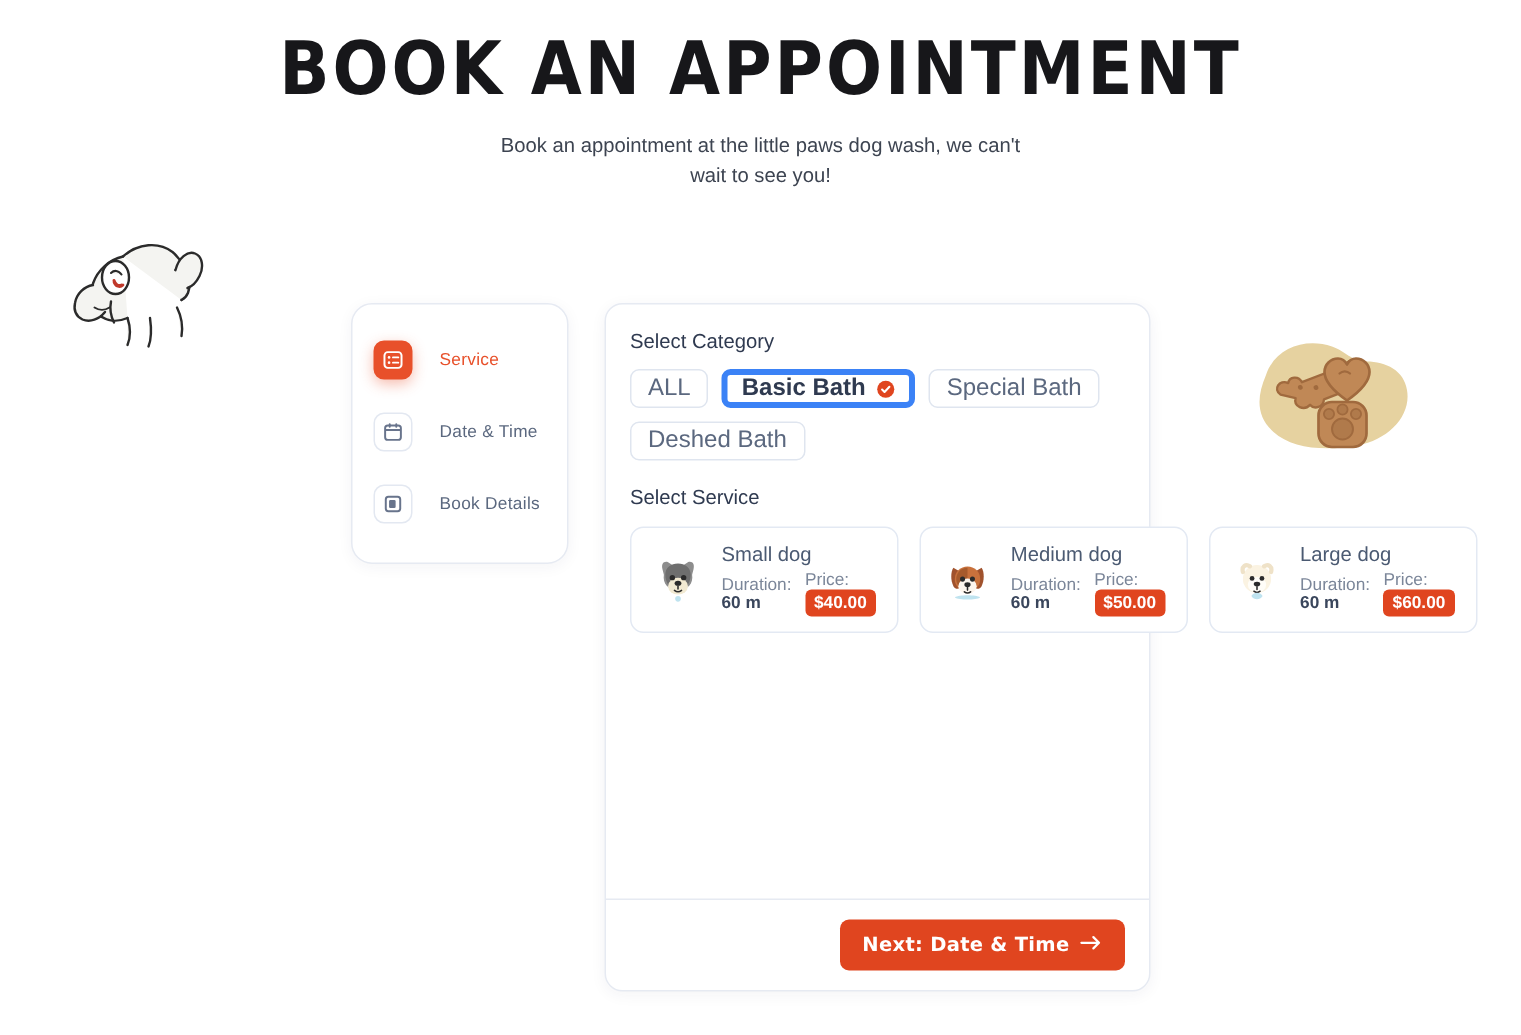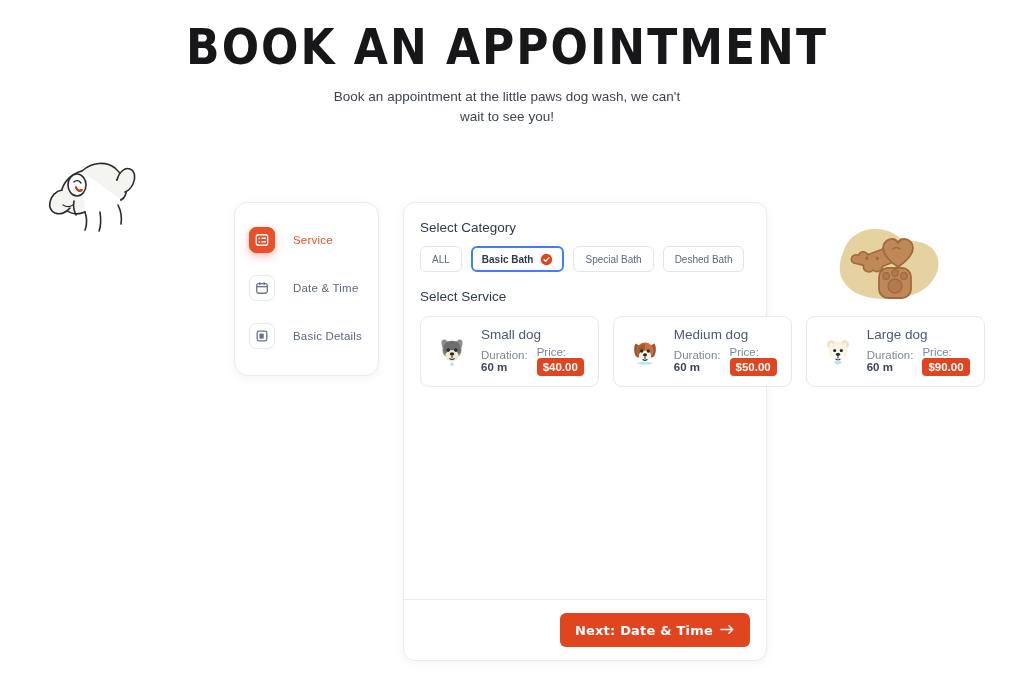--- a/index.html
+++ b/index.html
@@ -122,27 +122,27 @@
 
   .chip {
     display: flex;
     align-items: center;
     gap: 7px;
     height: 26px;
     padding: 0 11px;
     border: 1px solid #dfe5ef;
     border-radius: 6px;
     background: #ffffff;
-    font-size: 10px;
+    font-size: 16px;
     color: #5b687f;
     white-space: nowrap;
     cursor: pointer;
   }
   .chip.selected {
-    border: 2px solid #3b82f6;
+    border: 4px solid #3b82f6;
     color: #2f3a50;
     font-weight: bold;
     padding: 0 9px;
   }
   .chip-check { width: 13px; height: 13px; flex: 0 0 13px; }
 
   
   .services { display: flex; gap: 14px; }
 
   .service-card {
@@ -297,21 +297,21 @@
         <span class="step-label">Date &amp; Time</span>
       </div>
 
       <div class="step">
         <span class="step-icon">
           <svg width="14" height="14" viewBox="0 0 16 16" fill="none">
             <rect x="2.5" y="2.5" width="11" height="11" rx="2" stroke="currentColor" stroke-width="1.5"></rect>
             <rect x="5" y="5" width="5" height="6" rx="1" fill="currentColor"></rect>
           </svg>
         </span>
-        <span class="step-label">Basic Details</span>
+        <span class="step-label">Book Details</span>
       </div>
 
 
     </div>
 
     <div class="panel">
 
       <div class="panel-body">
 
         <div class="section-title">Select Category</div>
@@ -414,21 +414,21 @@
             </span>
             <div class="service-info">
               <div class="service-name">Large dog</div>
               <div class="service-meta">
                 <span>
                   <span>Duration:</span>
                   <b>60 m</b>
                 </span>
                 <span>
                   <span>Price:</span>
-                  <span class="price-badge">$90.00</span>
+                  <span class="price-badge">$60.00</span>
                 </span>
               </div>
             </div>
           </div>
 
         </div>
       </div>
 
       <div class="panel-footer">
         <button class="next-btn">

